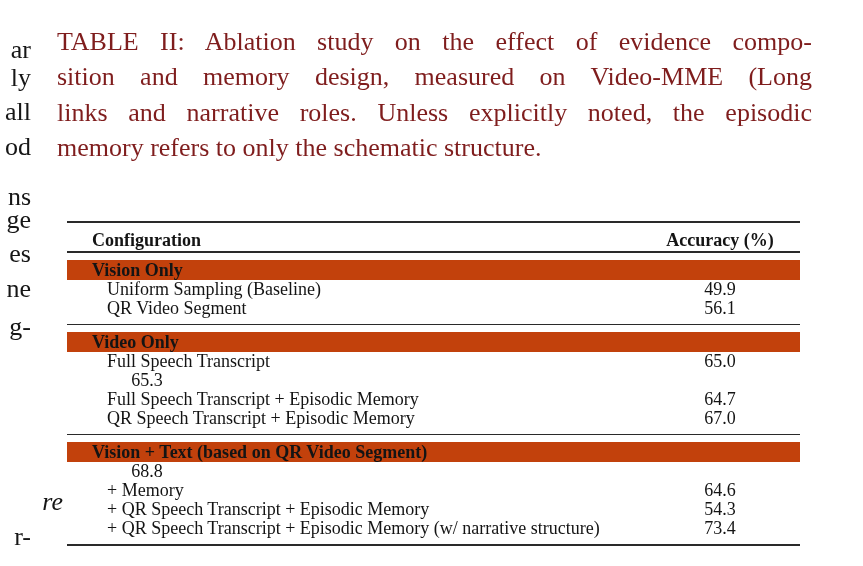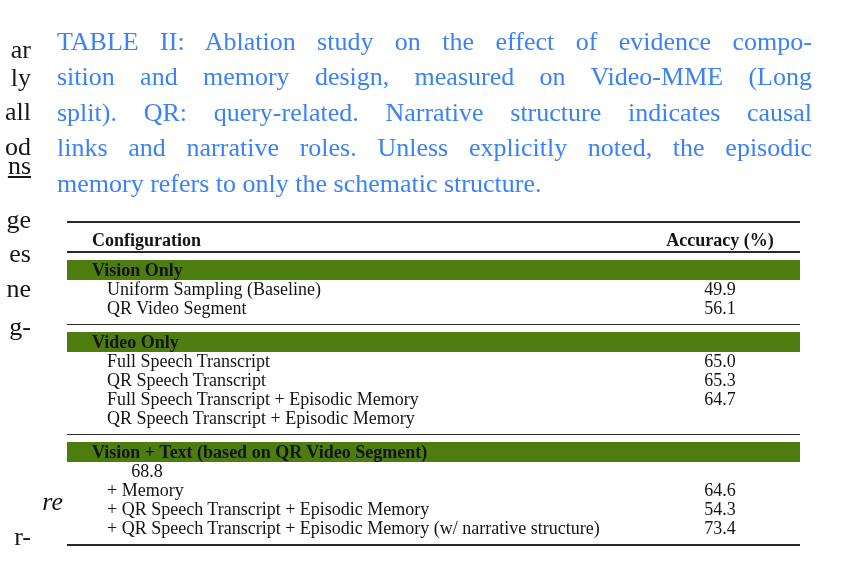--- a/index.html
+++ b/index.html
@@ -33,21 +33,21 @@
     left: 57px;
     top: 24px;
     width: 755px;
   }
   .cap-line {
     font-size: 26px;
     line-height: 35.4px;
     text-align: justify;
     text-align-last: justify;
     white-space: normal;
-    color: #3b82f6;
+    color: #7f1d1d;
   }
   .cap-line.last { text-align-last: left; }
 
   
   #tbl {
     position: absolute;
     left: 67px;
     top: 221px;
     width: 733px;
     font-size: 18px;
@@ -62,54 +62,53 @@
     font-weight: bold;
   }
   .cfg-head { flex: 1; padding-left: 25px; }
   .acc-head { width: 160px; text-align: center; }
 
   .section { padding-top: 7px; padding-bottom: 6px; }
   .section + .section { border-top: 1.5px solid #2a2a2a; }
   .sec-head {
     height: 20px;
     line-height: 20px;
-    background: #4d7c0f;
+    background: #c2410c;
     font-weight: bold;
     padding-left: 25px;
     white-space: nowrap;
   }
   .row { display: flex; height: 19px; line-height: 19px; }
   .row-label { flex: 1; padding-left: 40px; white-space: nowrap; font-family: Liberation Serif, serif; }
   .row-value { width: 160px; text-align: center; }
 
   #tbl-bottomrule { border-top: 2px solid #2a2a2a; }
 </style>
 </head>
 <body>
 
 <div id="page">
 
   <div id="left-frags">
       <div class="frag" style="top: 35px;">ar</div>
       <div class="frag" style="top: 63px;">ly</div>
       <div class="frag" style="top: 97px;">all</div>
       <div class="frag" style="top: 132px;">od</div>
-      <div class="frag" style="top: 151px; text-decoration: underline;">ns</div>
+      <div class="frag" style="top: 182px;">ns</div>
       <div class="frag" style="top: 205px;">ge</div>
       <div class="frag" style="top: 239px;">es</div>
       <div class="frag" style="top: 274px;">ne</div>
       <div class="frag" style="top: 312px;">g-</div>
       <div class="frag it" style="top: 487px;">re</div>
       <div class="frag" style="top: 522px;">r-</div>
     </div>
 
   <div id="caption">
       <div class="cap-line">TABLE II: Ablation study on the effect of evidence compo-</div>
       <div class="cap-line">sition and memory design, measured on Video-MME (Long</div>
-      <div class="cap-line">split). QR: query-related. Narrative structure indicates causal</div>
       <div class="cap-line">links and narrative roles. Unless explicitly noted, the episodic</div>
       <div class="cap-line last">memory refers to only the schematic structure.</div>
     </div>
 
   <div id="tbl">
     <div id="tbl-toprule"></div>
     <div id="tbl-header">
       <div class="cfg-head">Configuration</div>
       <div class="acc-head">Accuracy (%)</div>
     </div>
@@ -125,29 +124,29 @@
             <div class="row-value">56.1</div>
           </div>
         </div>
         <div class="section">
           <div class="sec-head">Video Only</div>
           <div class="row">
             <div class="row-label">Full Speech Transcript</div>
             <div class="row-value">65.0</div>
           </div>
           <div class="row">
-            <div class="row-label">QR Speech Transcript</div>
             <div class="row-value">65.3</div>
           </div>
           <div class="row">
             <div class="row-label">Full Speech Transcript + Episodic Memory</div>
             <div class="row-value">64.7</div>
           </div>
           <div class="row">
             <div class="row-label">QR Speech Transcript + Episodic Memory</div>
+            <div class="row-value">67.0</div>
           </div>
         </div>
         <div class="section">
           <div class="sec-head">Vision + Text (based on QR Video Segment)</div>
           <div class="row">
             <div class="row-value">68.8</div>
           </div>
           <div class="row">
             <div class="row-label">+ Memory</div>
             <div class="row-value">64.6</div>

